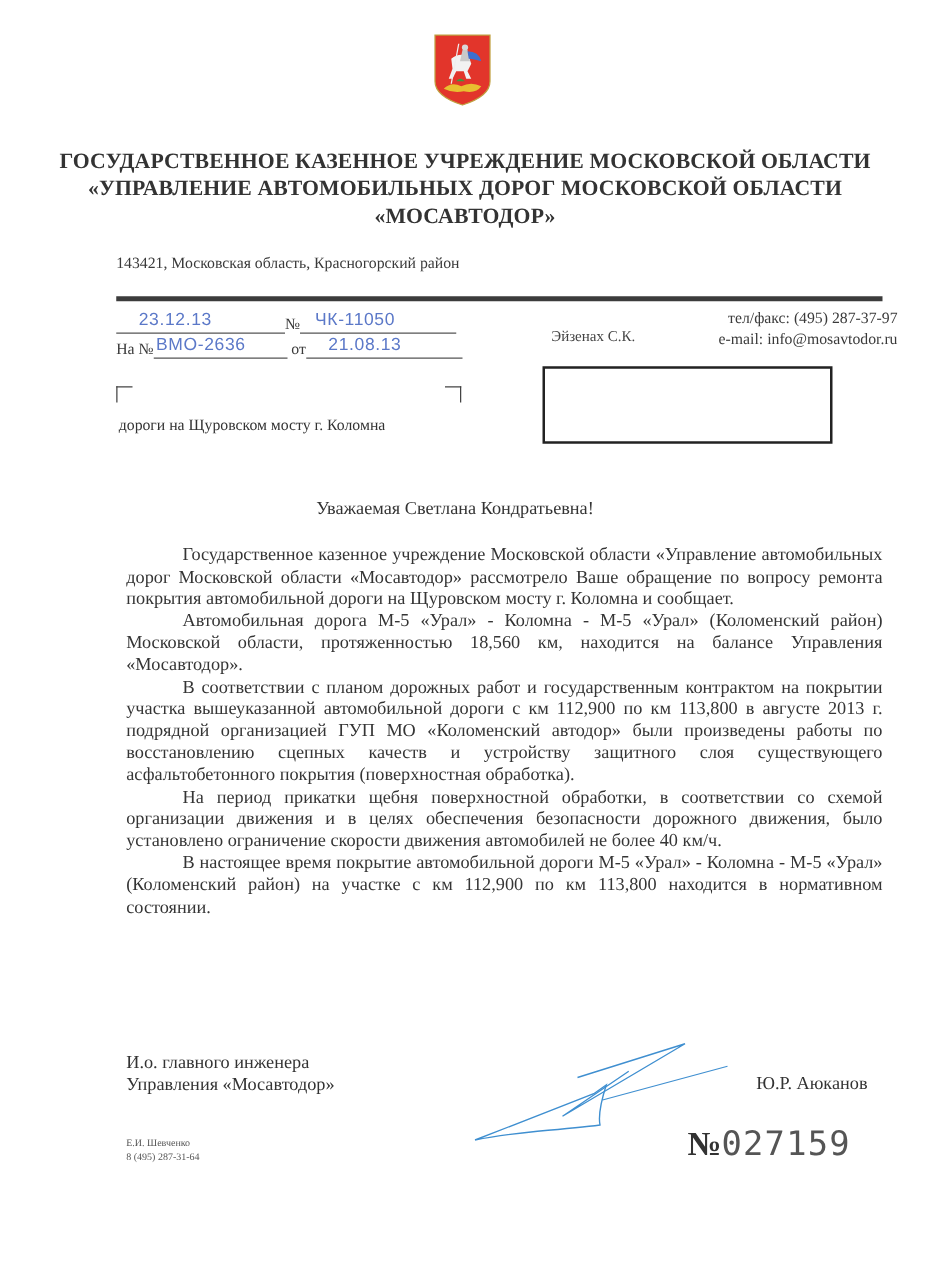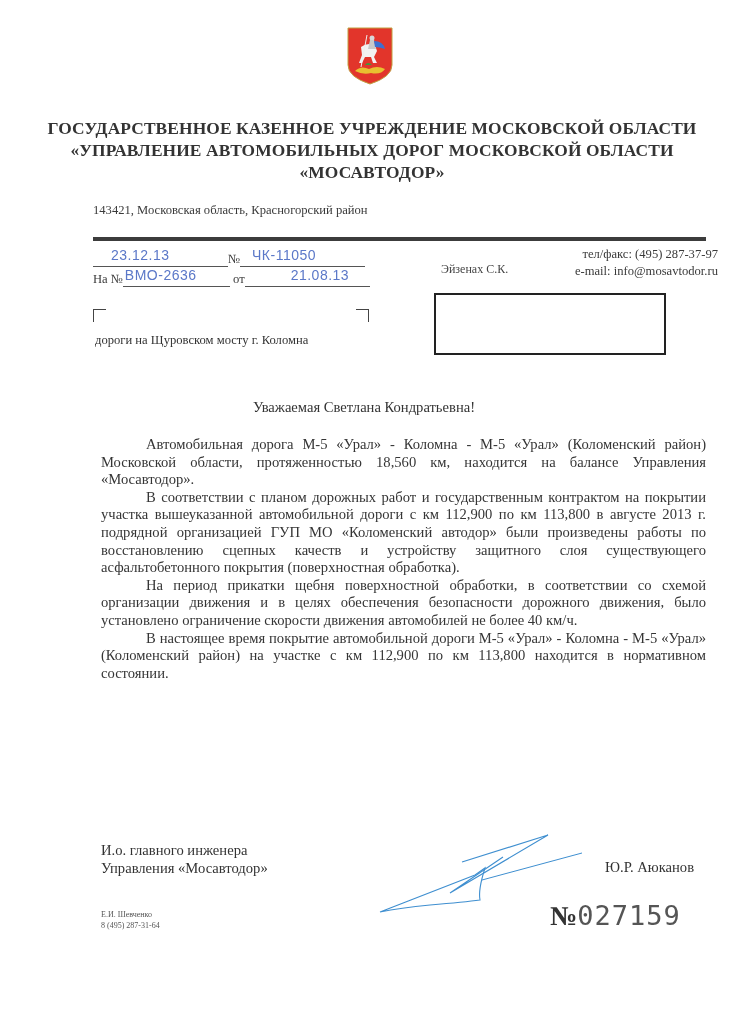--- a/index.html
+++ b/index.html
@@ -74,37 +74,38 @@
   <span class="field" style="width:135px;">
     <span class="hw" style="left:18px;">23.12.13</span>
   </span><span>№</span><span class="field" style="width:125px;">
     <span class="hw" style="left:12px;">ЧК-11050</span>
   </span>
 </div>
 <div class="abs reg-line row2">
   <span>На №</span><span class="field" style="width:107px;">
     <span class="hw" style="left:2px;">ВМО-2636</span>
   </span>&nbsp;<span>от</span><span class="field" style="width:125px;">
-    <span class="hw" style="left:18px;margin-left:28px;">21.08.13</span>
+    <span class="hw" style="left:18px;">21.08.13</span>
   </span>
 </div>
 
 <div class="abs bracket br-left"></div>
 <div class="abs bracket br-right"></div>
 
 <div class="abs subject">
   <div>дороги на Щуровском мосту г. Коломна</div>
 </div>
 
 <div class="abs recipient">Эйзенах С.К.</div>
 <div class="abs redact"></div>
 
 <div class="abs greeting">Уважаемая Светлана Кондратьевна!</div>
 
 <div class="abs body-text">
+  <p>Государственное казенное учреждение Московской области «Управление автомобильных дорог Московской области «Мосавтодор» рассмотрело Ваше обращение по вопросу ремонта покрытия автомобильной дороги на Щуровском мосту г. Коломна и сообщает.</p>
   <p>Автомобильная дорога М-5 «Урал» - Коломна - М-5 «Урал» (Коломенский район) Московской области, протяженностью 18,560 км, находится на балансе Управления «Мосавтодор».</p>
   <p>В соответствии с планом дорожных работ и государственным контрактом на покрытии участка вышеуказанной автомобильной дороги с км 112,900 по км 113,800 в августе 2013 г. подрядной организацией ГУП МО «Коломенский автодор» были произведены работы по восстановлению сцепных качеств и устройству защитного слоя существующего асфальтобетонного покрытия (поверхностная обработка).</p>
   <p>На период прикатки щебня поверхностной обработки, в соответствии со схемой организации движения и в целях обеспечения безопасности дорожного движения, было установлено ограничение скорости движения автомобилей не более 40 км/ч.</p>
   <p>В настоящее время покрытие автомобильной дороги М-5 «Урал» - Коломна - М-5 «Урал» (Коломенский район) на участке с км 112,900 по км 113,800 находится в нормативном состоянии.</p>
 </div>
 
 <div class="abs sig-title">
   <div>И.о. главного инженера</div>
   <div>Управления «Мосавтодор»</div>
 </div>

